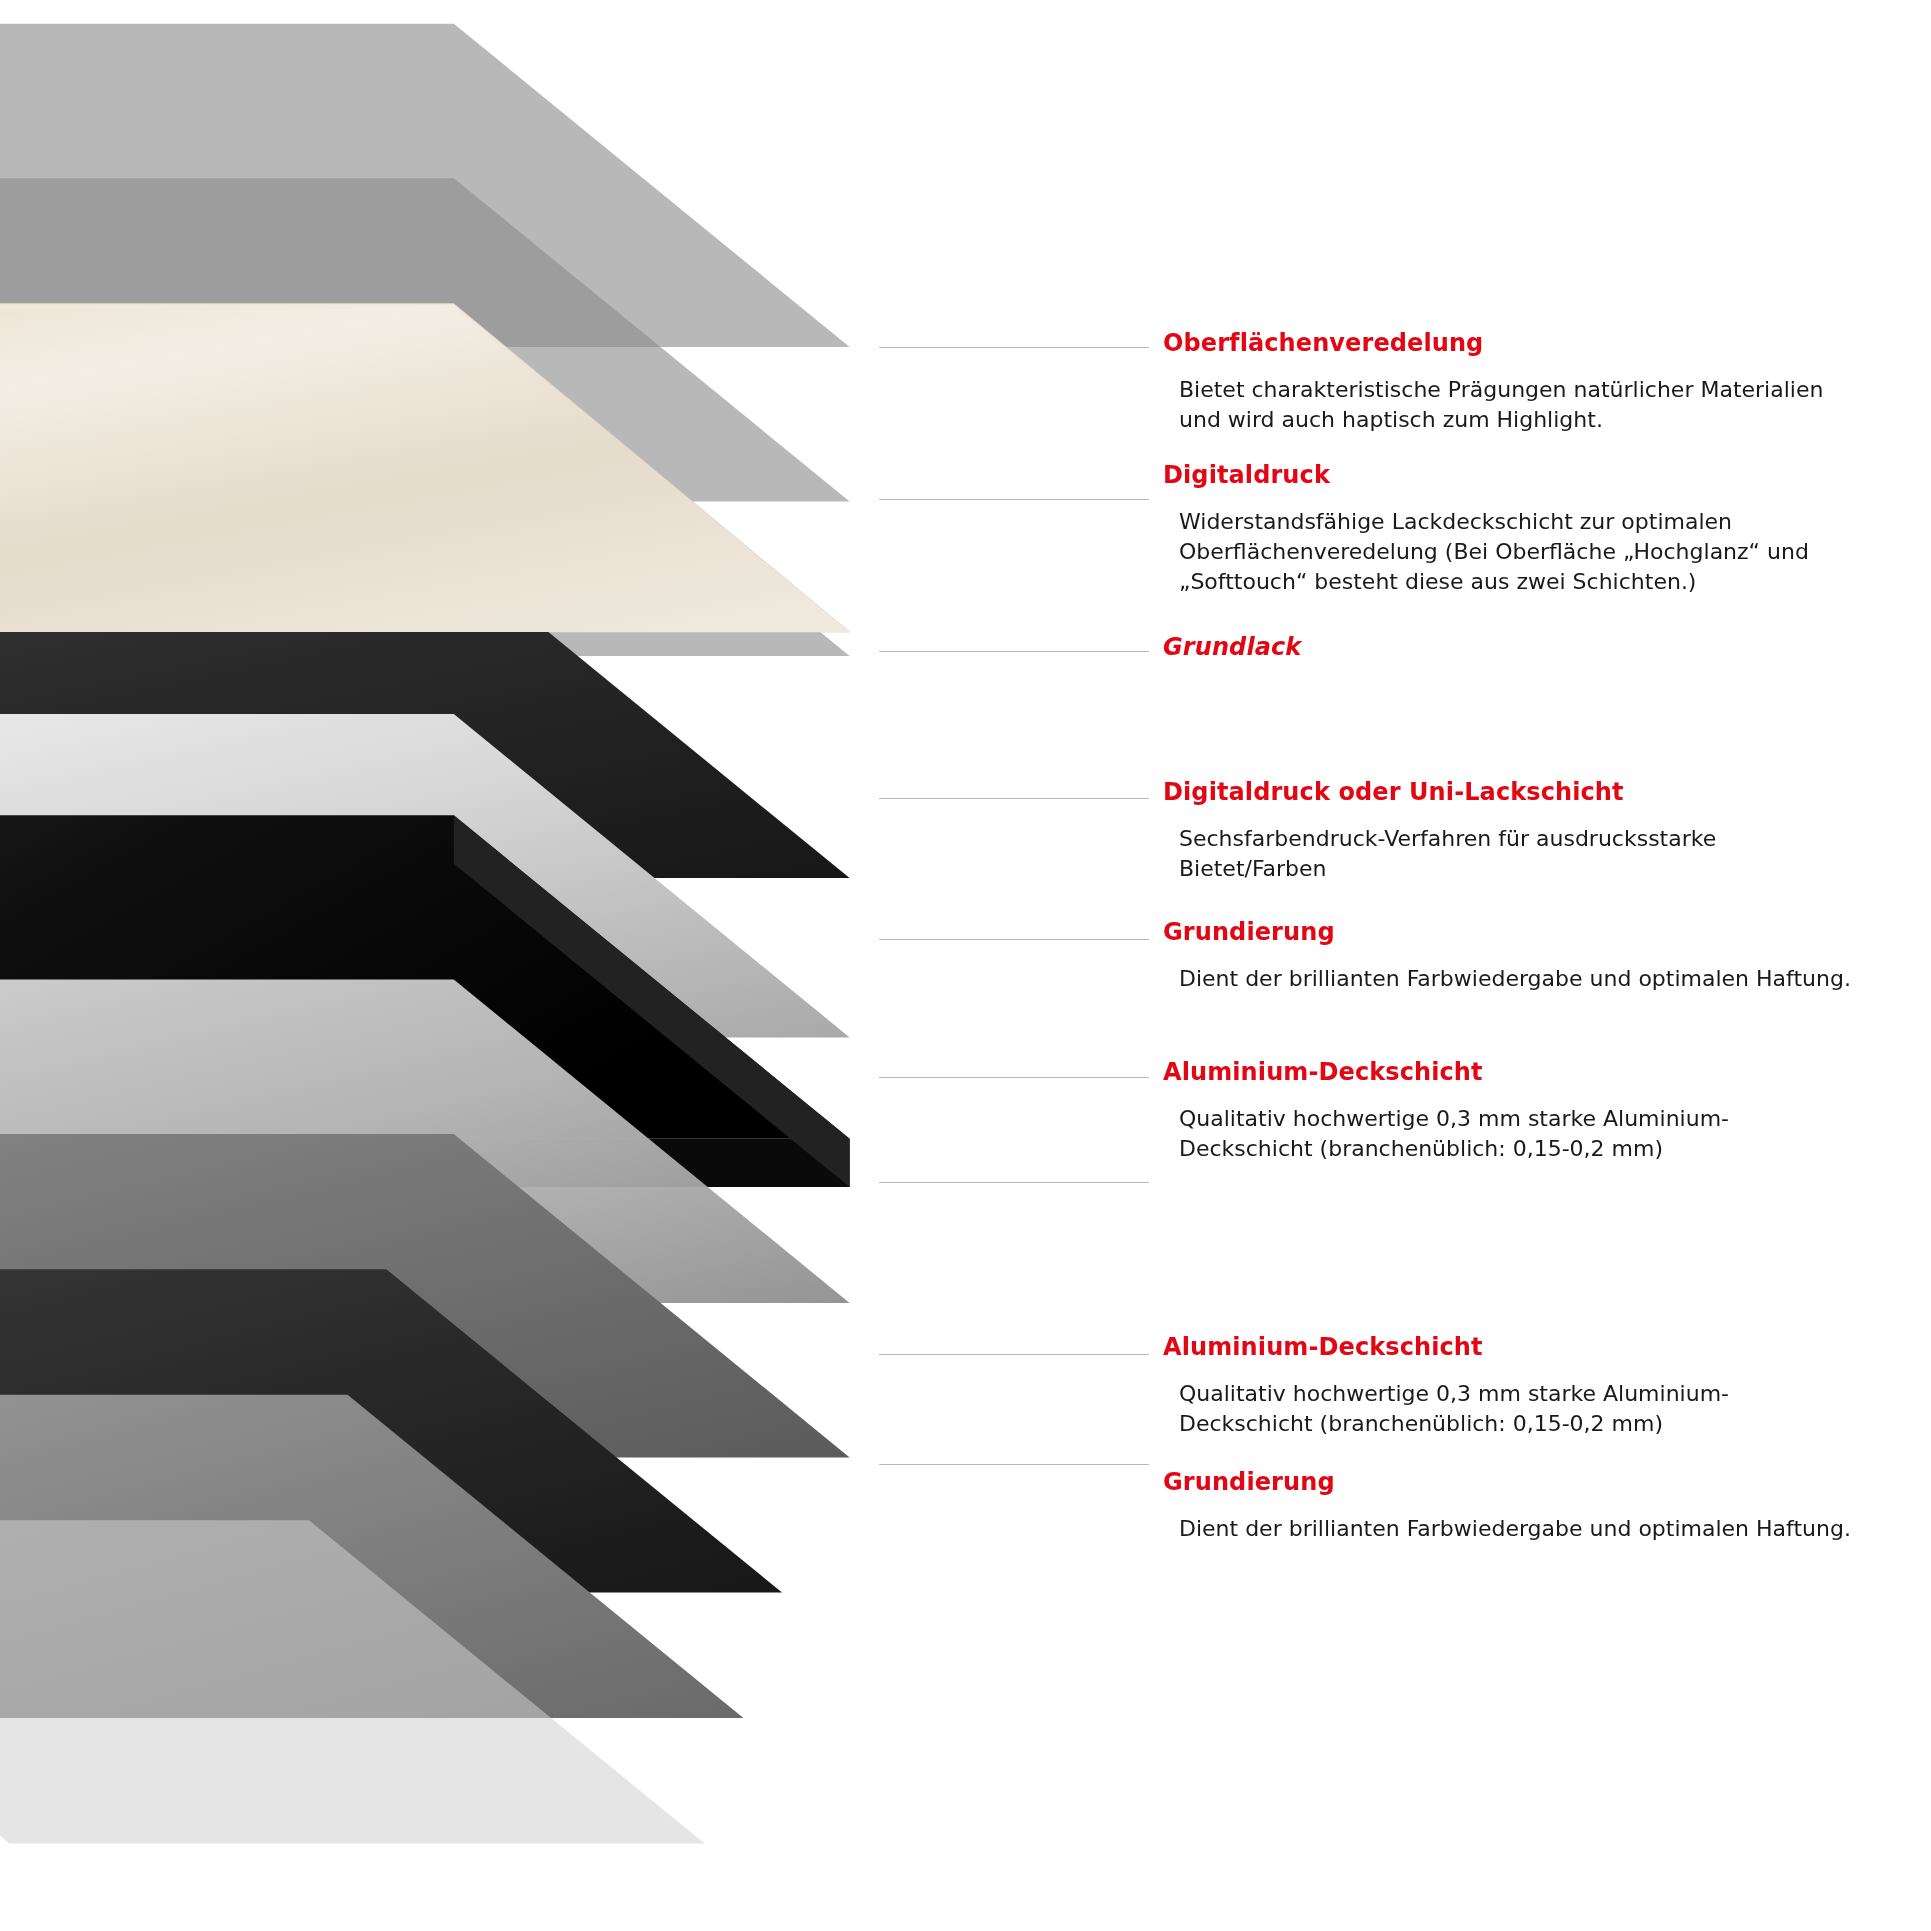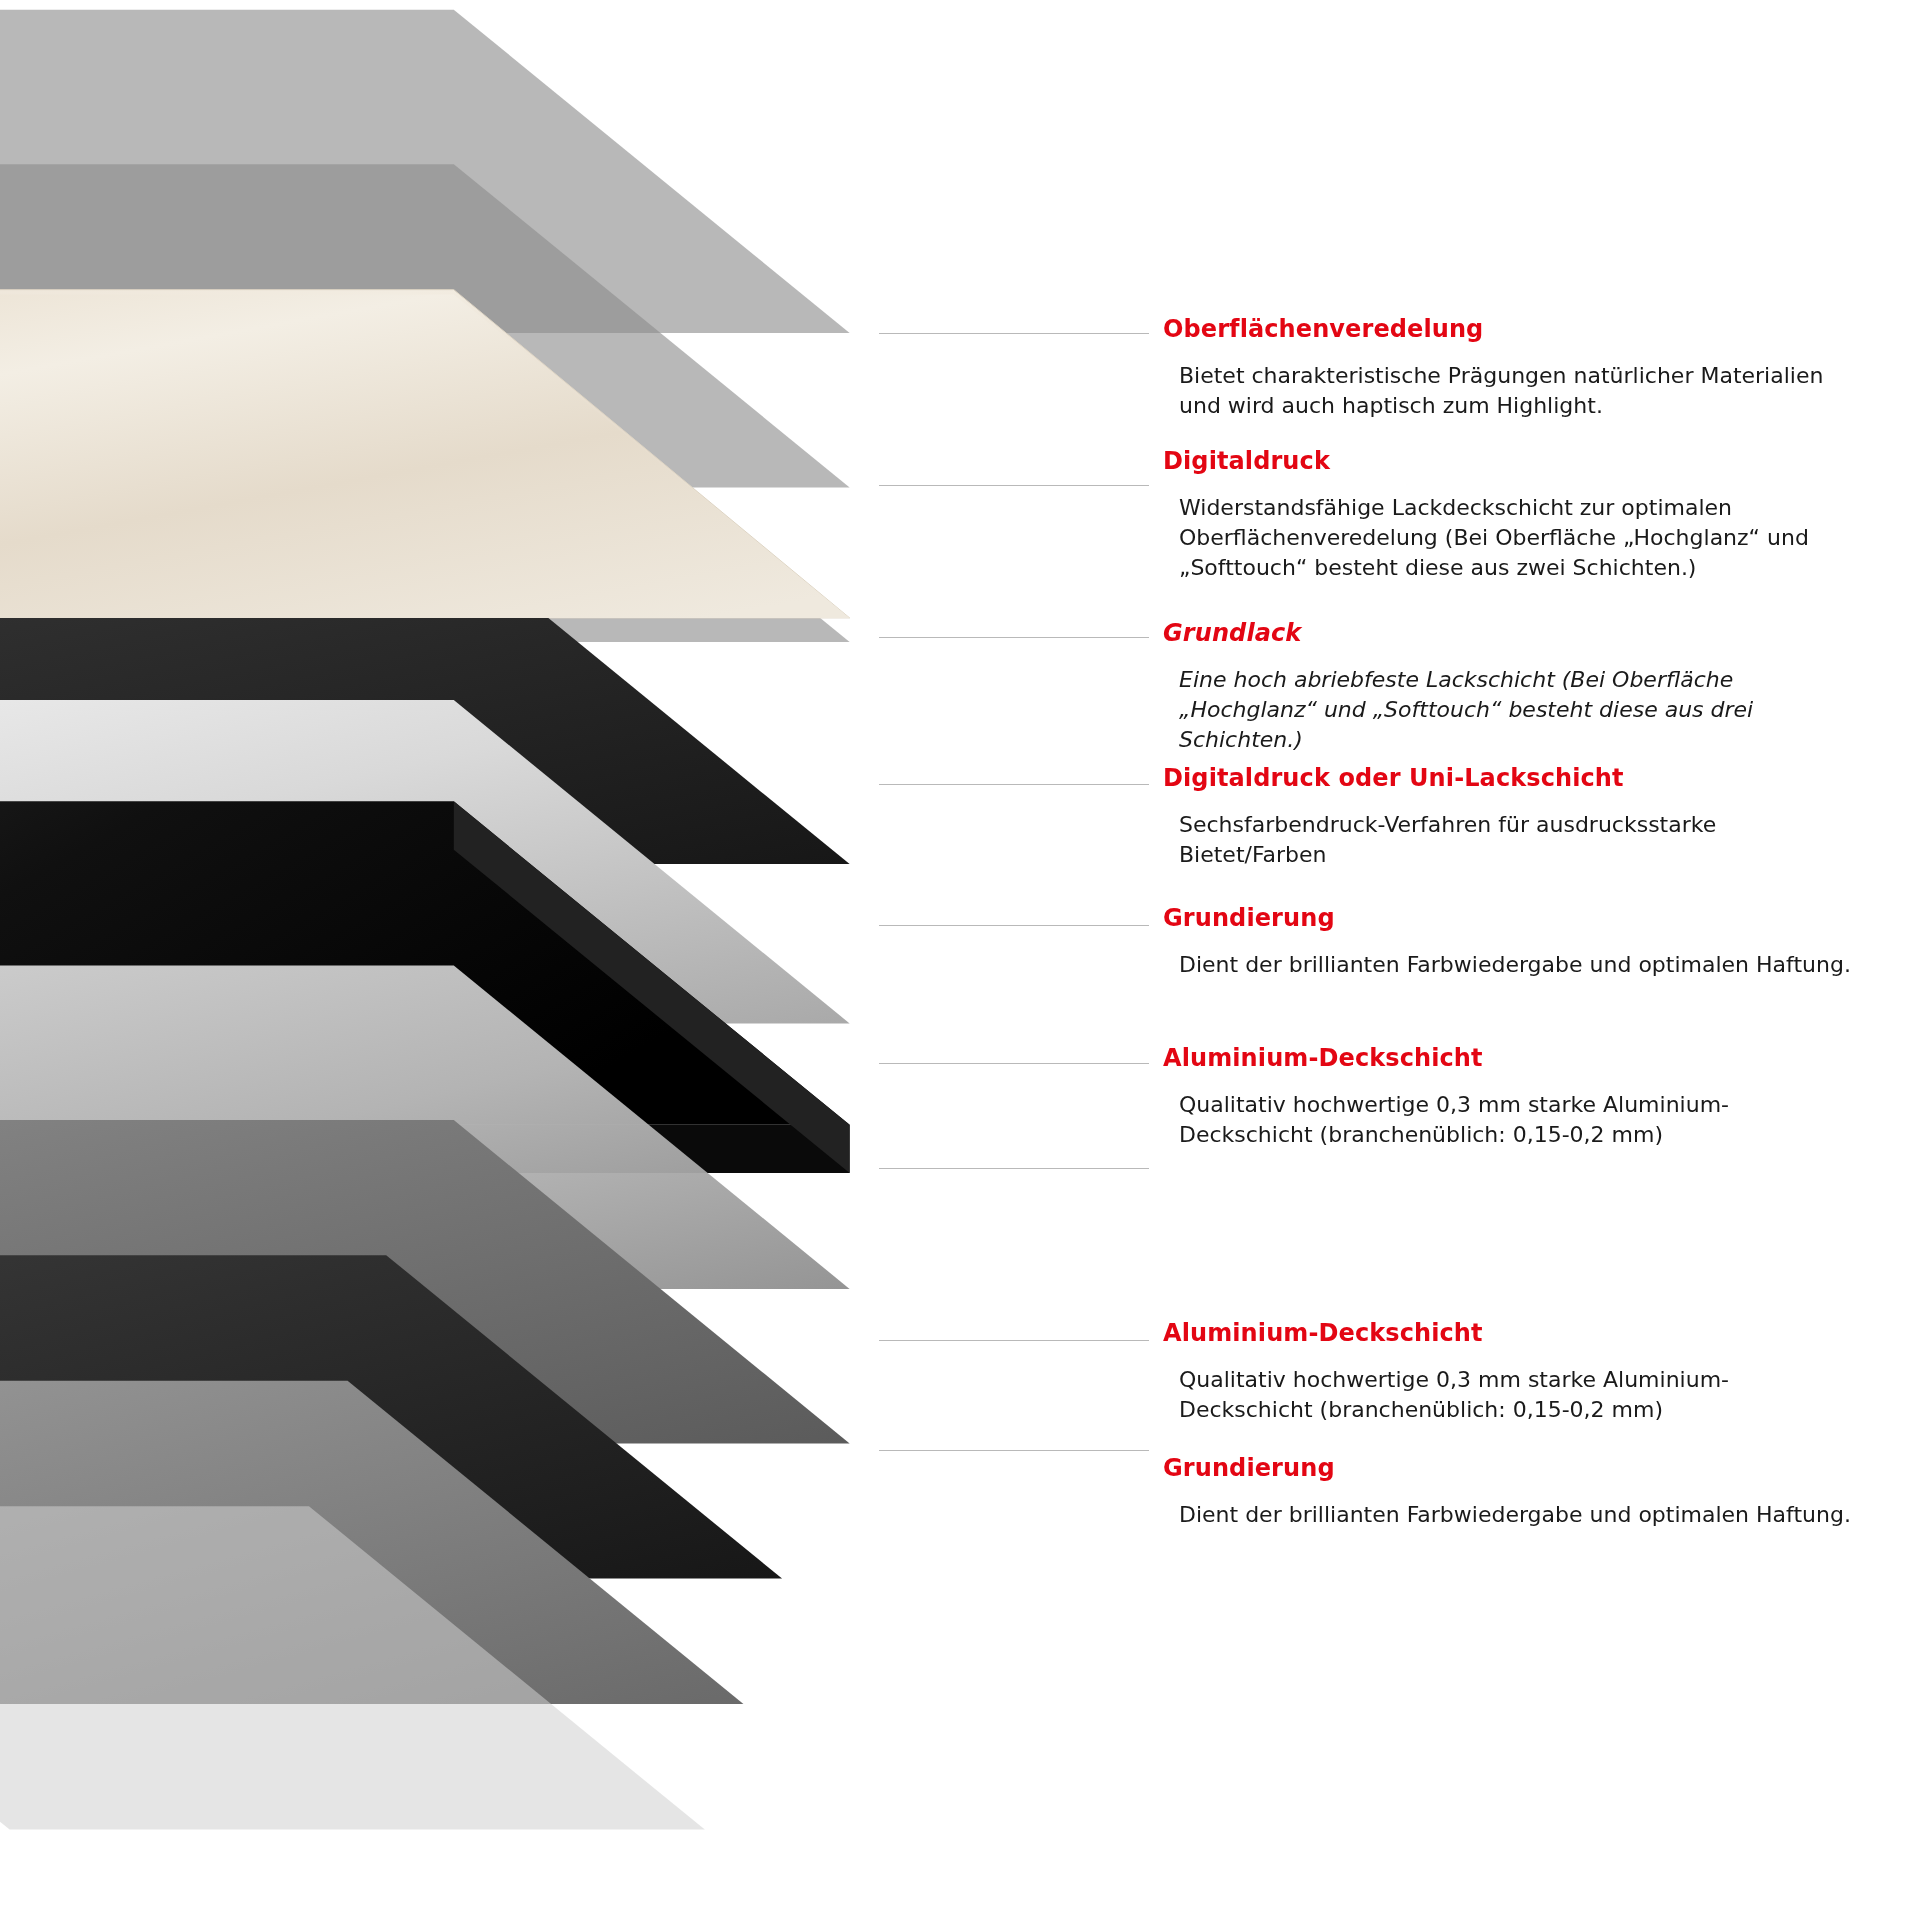--- a/index.html
+++ b/index.html
@@ -11,21 +11,21 @@
     width: 1931px;
     height: 1931px;
     position: relative;
     overflow: hidden;
     font-family: "DejaVu Sans", sans-serif;
   }
 
   #diagram {
     position: absolute;
     left: 0;
-    top: 0;
+    top: 14px;
     width: 1931px;
     height: 1401px;
   }
 
   .layer-graphic {
     position: absolute;
     left: 0;
     top: 0;
     width: 1931px;
     height: 1931px;
@@ -222,21 +222,20 @@
       <p class="desc">Bietet charakteristische Prägungen natürlicher Materialien und wird auch haptisch zum Highlight.</p>
     </div>
 
     <div class="callout" style="top:446px;">
       <p class="title">Digitaldruck</p>
       <p class="desc">Widerstandsfähige Lackdeckschicht zur optimalen Oberflächenveredelung (Bei Oberfläche „Hochglanz“ und „Softtouch“ besteht diese aus zwei Schichten.)</p>
     </div>
 
     <div class="callout" style="top:618px;font-style:italic;">
       <p class="title">Grundlack</p>
-      <p class="desc">Eine hoch abriebfeste Lackschicht (Bei Oberfläche „Hochglanz“ und „Softtouch“ besteht diese aus drei Schichten.)</p>
     </div>
 
     <div class="callout" style="top:763px;">
       <p class="title">Digitaldruck oder Uni-Lackschicht</p>
       <p class="desc">Sechsfarbendruck-Verfahren für ausdrucksstarke Bietet/Farben</p>
     </div>
 
     <div class="callout" style="top:903px;">
       <p class="title">Grundierung</p>
       <p class="desc">Dient der brillianten Farbwiedergabe und optimalen Haftung.</p>

